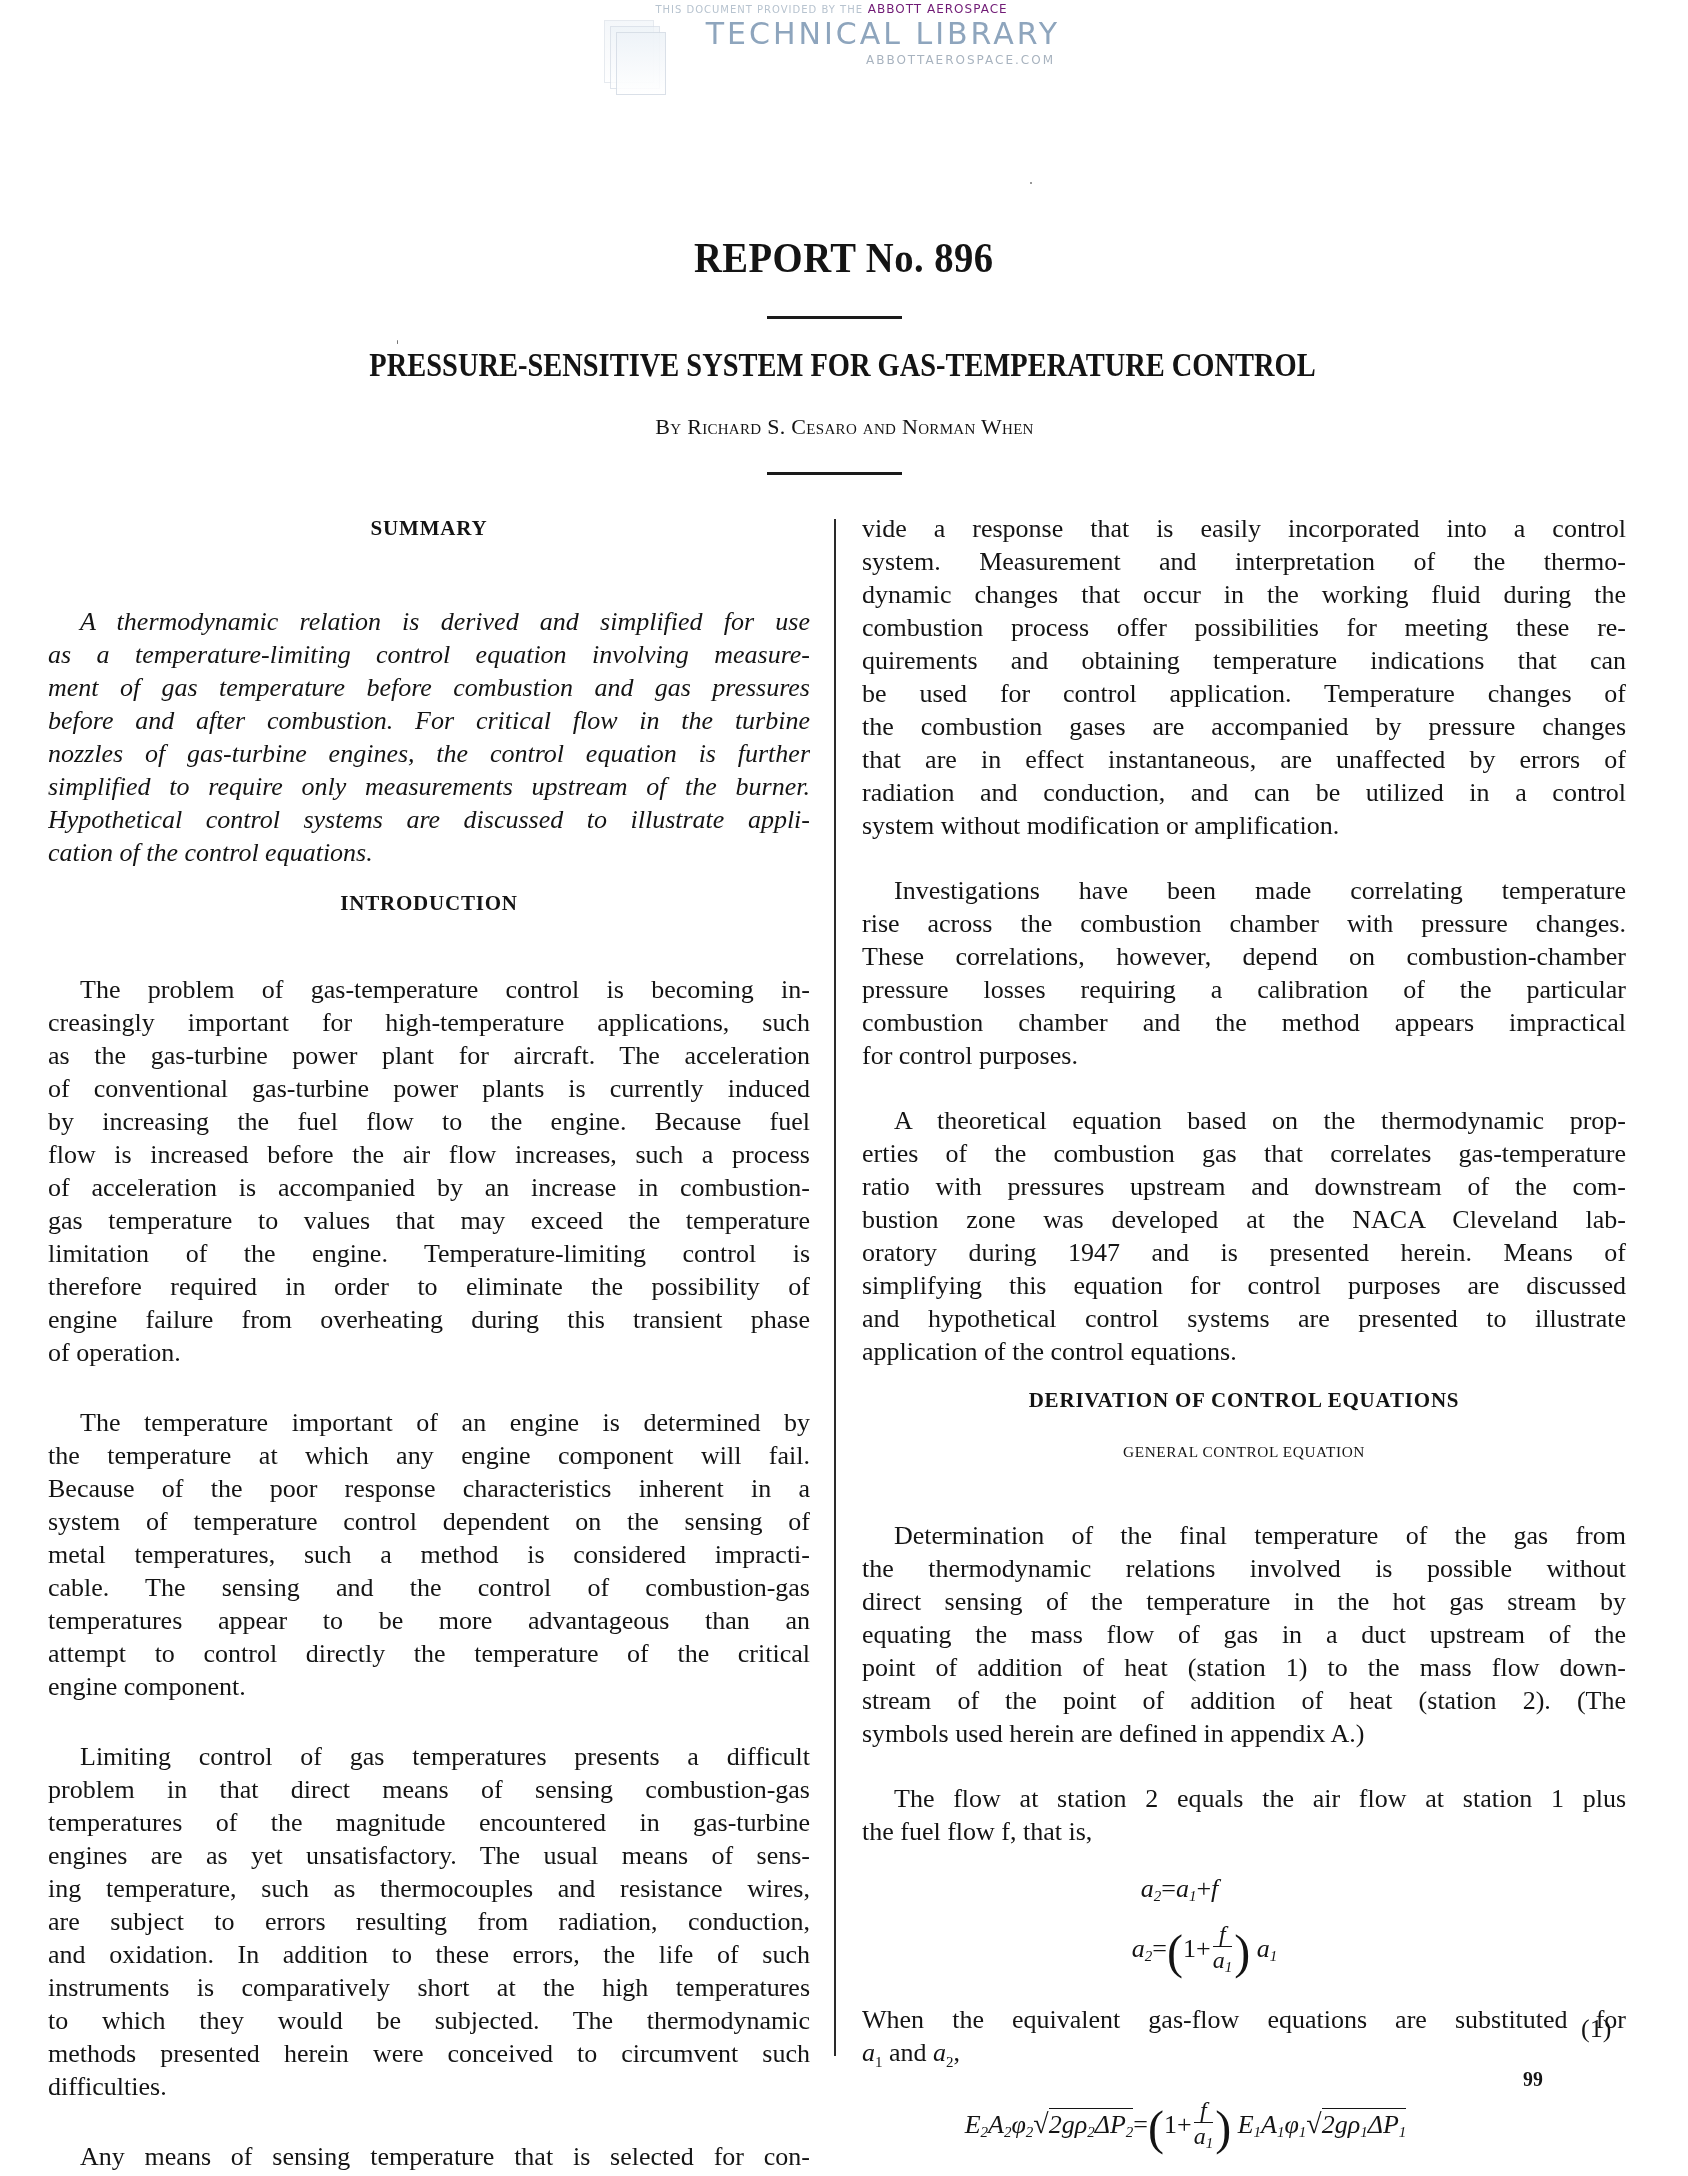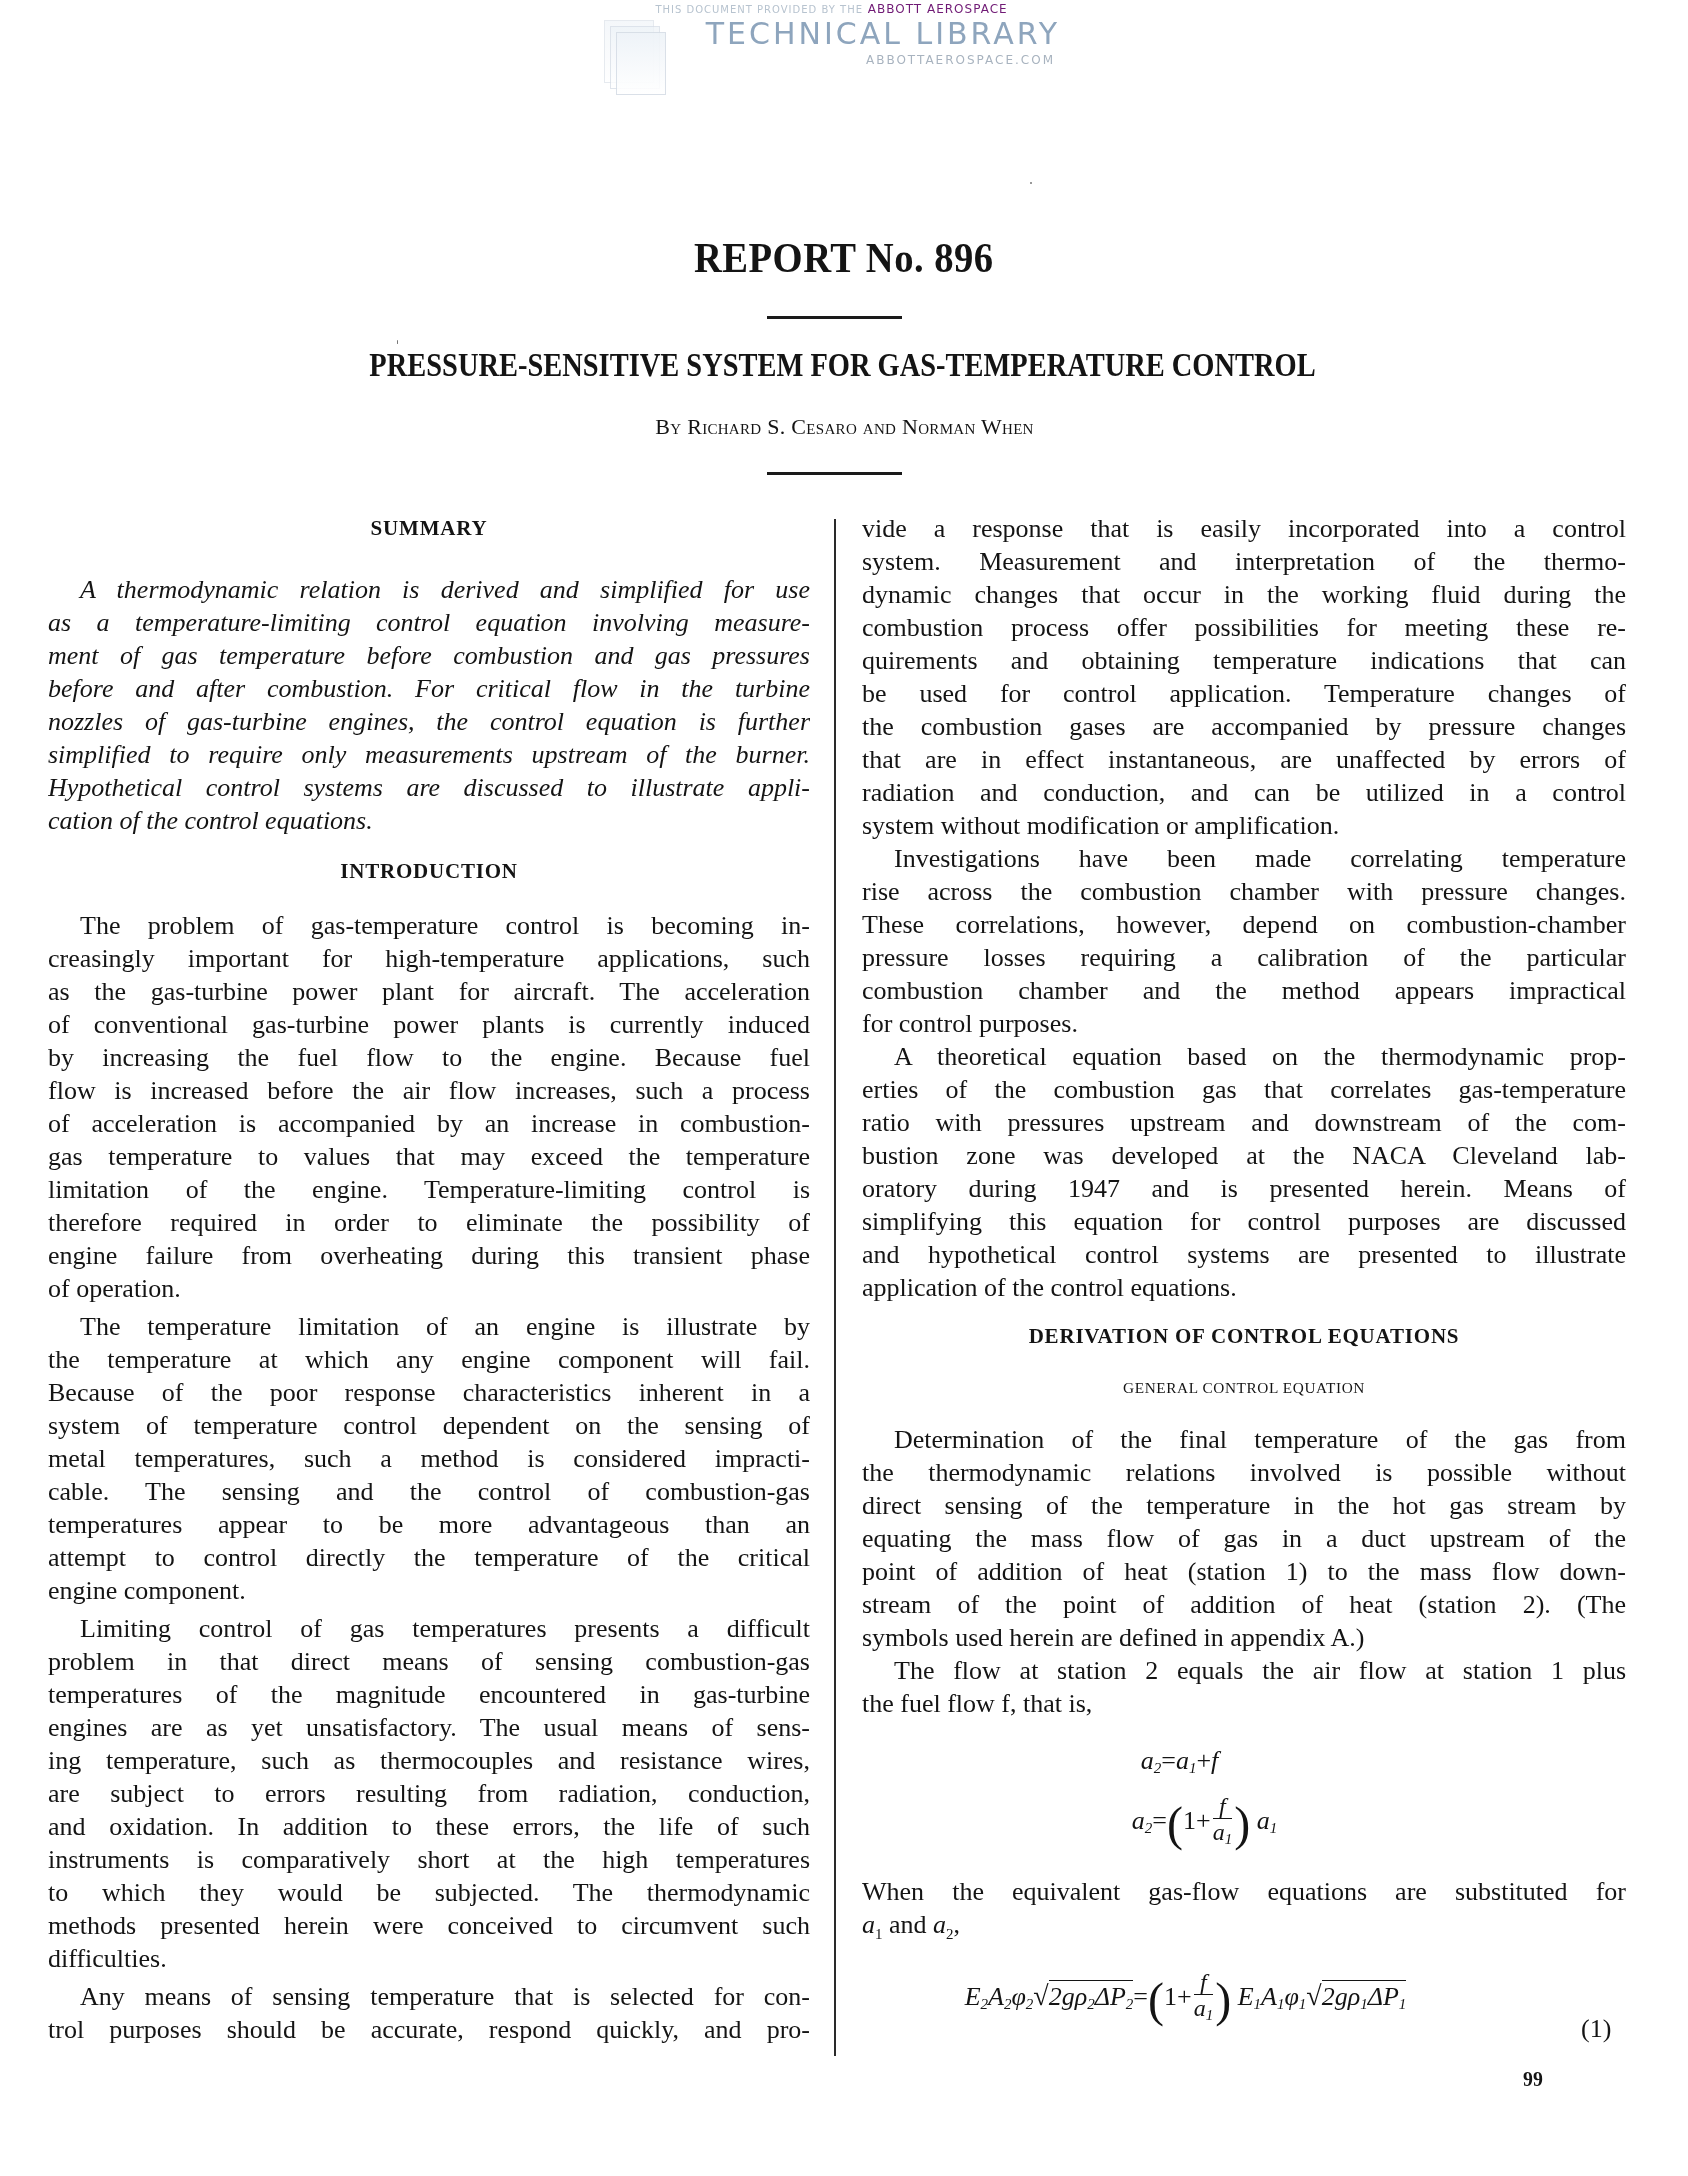--- a/index.html
+++ b/index.html
@@ -37,21 +37,21 @@
   .divider { left: 834px; top: 519px; width: 2px; height: 1537px; background: #2a2a2a; }
 
   .col { position: absolute; }
   .col-left { left: 48px; top: 512px; width: 762px; }
   .col-right { left: 862px; top: 512px; width: 764px; }
 
   .line { display: block; height: 33px; line-height: 33px; font-size: 26px;
           white-space: nowrap; text-align: justify; text-align-last: justify;
           overflow: hidden; }
   .line.last { text-align: left; text-align-last: left; }
-  .line.indent { padding-left: 32px; }
+  .line.indent { padding-left: 32px; margin-top: 32px; }
   .italic { font-style: italic; }
 
   .heading { display: block; text-align: center; font-weight: bold; font-size: 21px;
              letter-spacing: 0.8px; height: 33px; line-height: 33px; white-space: nowrap; }
   .subheading { display: block; text-align: center; font-weight: normal; font-size: 15.3px;
                 letter-spacing: 0.6px; height: 33px; line-height: 33px; white-space: nowrap; }
   .gap { display: block; }
 
   .eq { display: block; text-align: center; font-style: italic; font-size: 26px; white-space: nowrap; }
   .eq sub { font-size: 15px; font-style: italic; vertical-align: -4px; }
@@ -119,21 +119,21 @@
     <span class="line">flow is increased before the air flow increases, such a process</span>
     <span class="line">of acceleration is accompanied by an increase in combustion-</span>
     <span class="line">gas temperature to values that may exceed the temperature</span>
     <span class="line">limitation of the engine.  Temperature-limiting control is</span>
     <span class="line">therefore required in order to eliminate the possibility of</span>
     <span class="line">engine failure from overheating during this transient phase</span>
     <span class="line last">of operation.</span>
   </div>
   <span class="gap" style="height:5px"></span>
   <div>
-    <span class="line indent">The temperature limitation of an engine is illustrate by</span>
+    <span class="line indent">The temperature important of an engine is determined by</span>
     <span class="line">the temperature at which any engine component will fail.</span>
     <span class="line">Because of the poor response characteristics inherent in a</span>
     <span class="line">system of temperature control dependent on the sensing of</span>
     <span class="line">metal temperatures, such a method is considered impracti-</span>
     <span class="line">cable. The sensing and the control of combustion-gas</span>
     <span class="line">temperatures appear to be more advantageous than an</span>
     <span class="line">attempt to control directly the temperature of the critical</span>
     <span class="line last">engine component.</span>
   </div>
   <span class="gap" style="height:5px"></span>

